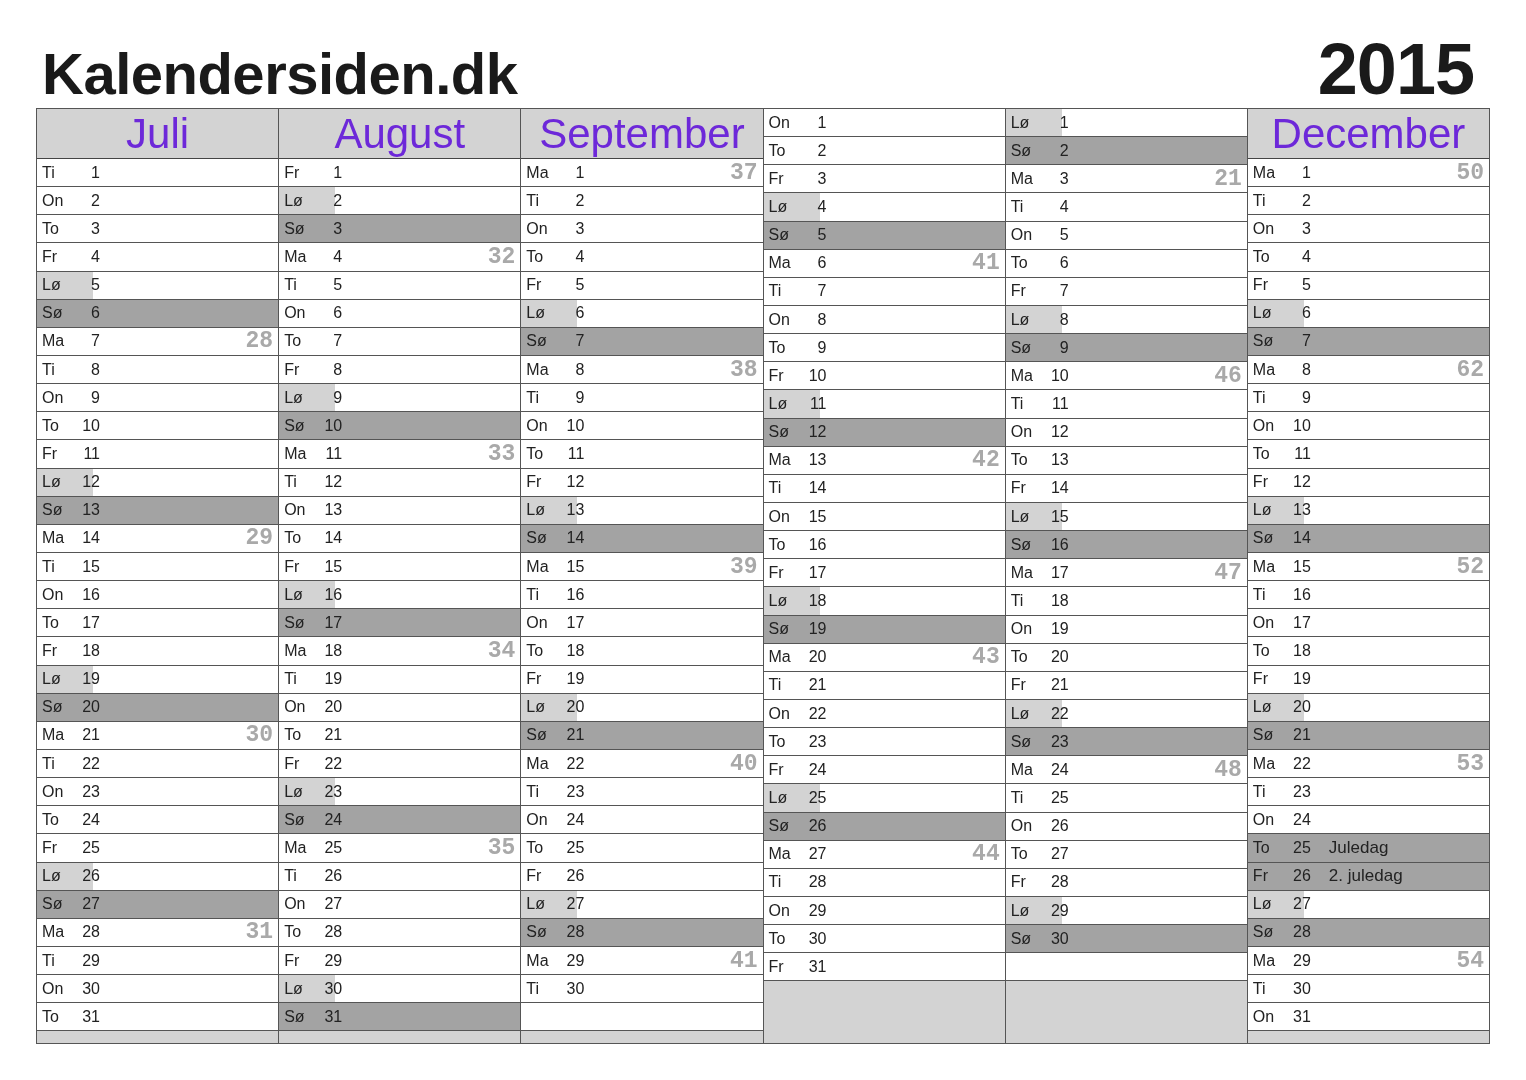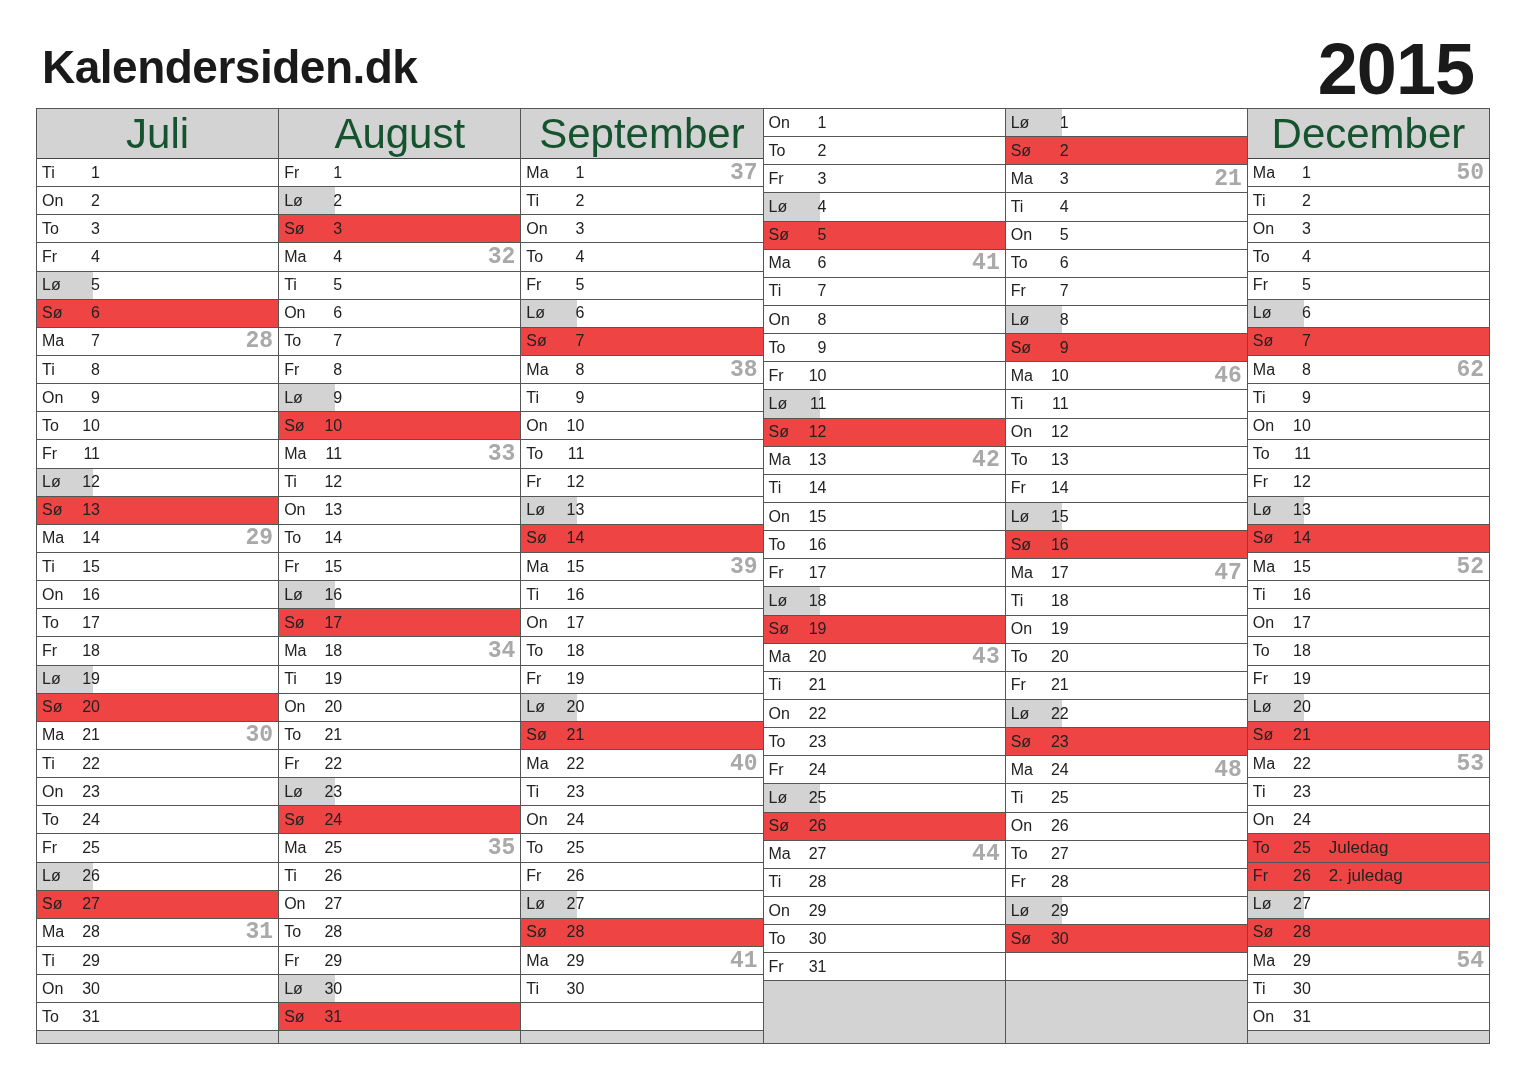--- a/index.html
+++ b/index.html
@@ -1,24 +1,24 @@
 <!DOCTYPE html>
 <html><head>
 <meta charset="utf-8">
 <style>
   html,body{margin:0;padding:0;background:#fff;}
   body{width:1526px;height:1080px;position:relative;overflow:hidden;font-family:"Liberation Sans",sans-serif;color:#222;}
-  .site-title{position:absolute;left:42px;top:40px;font-size:46px;font-weight:bold;letter-spacing:-0.5px;color:#1a1a1a;}
+  .site-title{position:absolute;left:42px;top:40px;font-size:58px;font-weight:bold;letter-spacing:-0.5px;color:#1a1a1a;}
   .year{position:absolute;right:52px;top:28px;font-size:72px;font-weight:bold;color:#1a1a1a;letter-spacing:-1px;text-align:center;}
   .cal{position:absolute;left:36px;top:108px;width:1454px;height:936px;display:flex;border:1px solid #555;box-sizing:border-box;}
   .month{flex:1;border-right:1px solid #555;display:flex;flex-direction:column;position:relative;}
   .month:last-child{border-right:none;}
-  .mhead{height:50px;background:#d3d3d3;border-bottom:1px solid #444;display:flex;align-items:center;justify-content:center;font-size:42px;color:#14532d;box-sizing:border-box;}
+  .mhead{height:50px;background:#d3d3d3;border-bottom:1px solid #444;display:flex;align-items:center;justify-content:center;font-size:42px;color:#6d28d9;box-sizing:border-box;}
   .row{height:28.15px;border-bottom:1px solid #555;box-sizing:border-box;position:relative;display:flex;align-items:center;font-size:16px;}
-  .row.sun{background:#ef4444;}
+  .row.sun{background:#a3a3a3;}
   .row .sat-bg{position:absolute;left:0;top:0;bottom:0;width:56px;background:#d3d3d3;}
   .row .wd{position:relative;width:36px;padding-left:5px;}
   .row .dn{position:relative;width:22px;text-align:right;}
   .row .note{position:relative;margin-left:18px;font-size:17px;}
   .row .wk{position:absolute;right:5px;top:0;bottom:0;display:flex;align-items:center;font-size:23px;font-weight:bold;color:#a9a9a9;font-family:Liberation Mono, monospace;}
   .footer-strip{flex:1;background:#d3d3d3;}
 </style>
 </head>
 <body>
 

